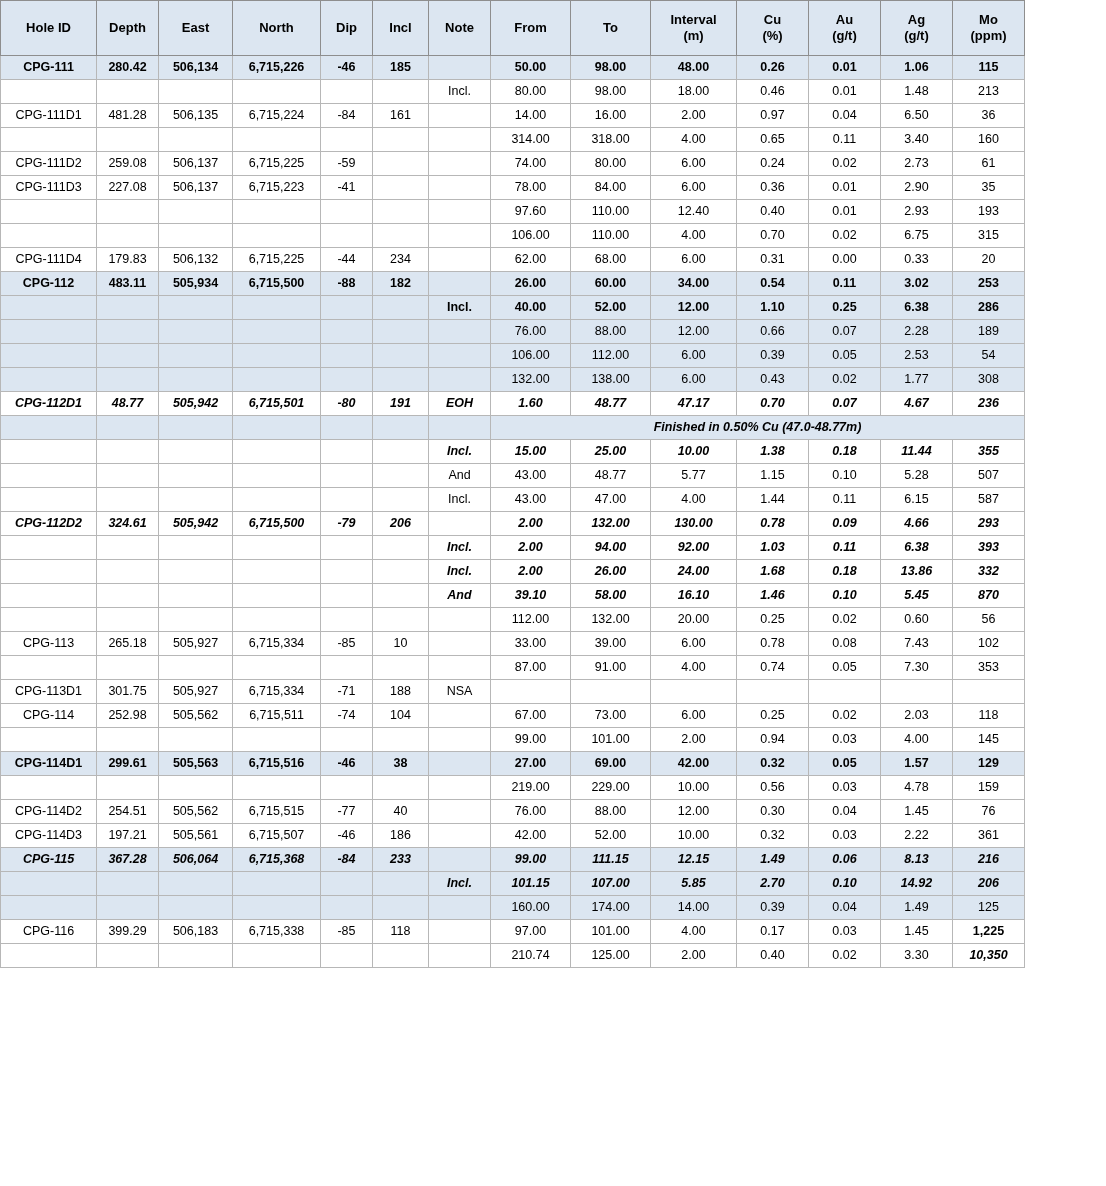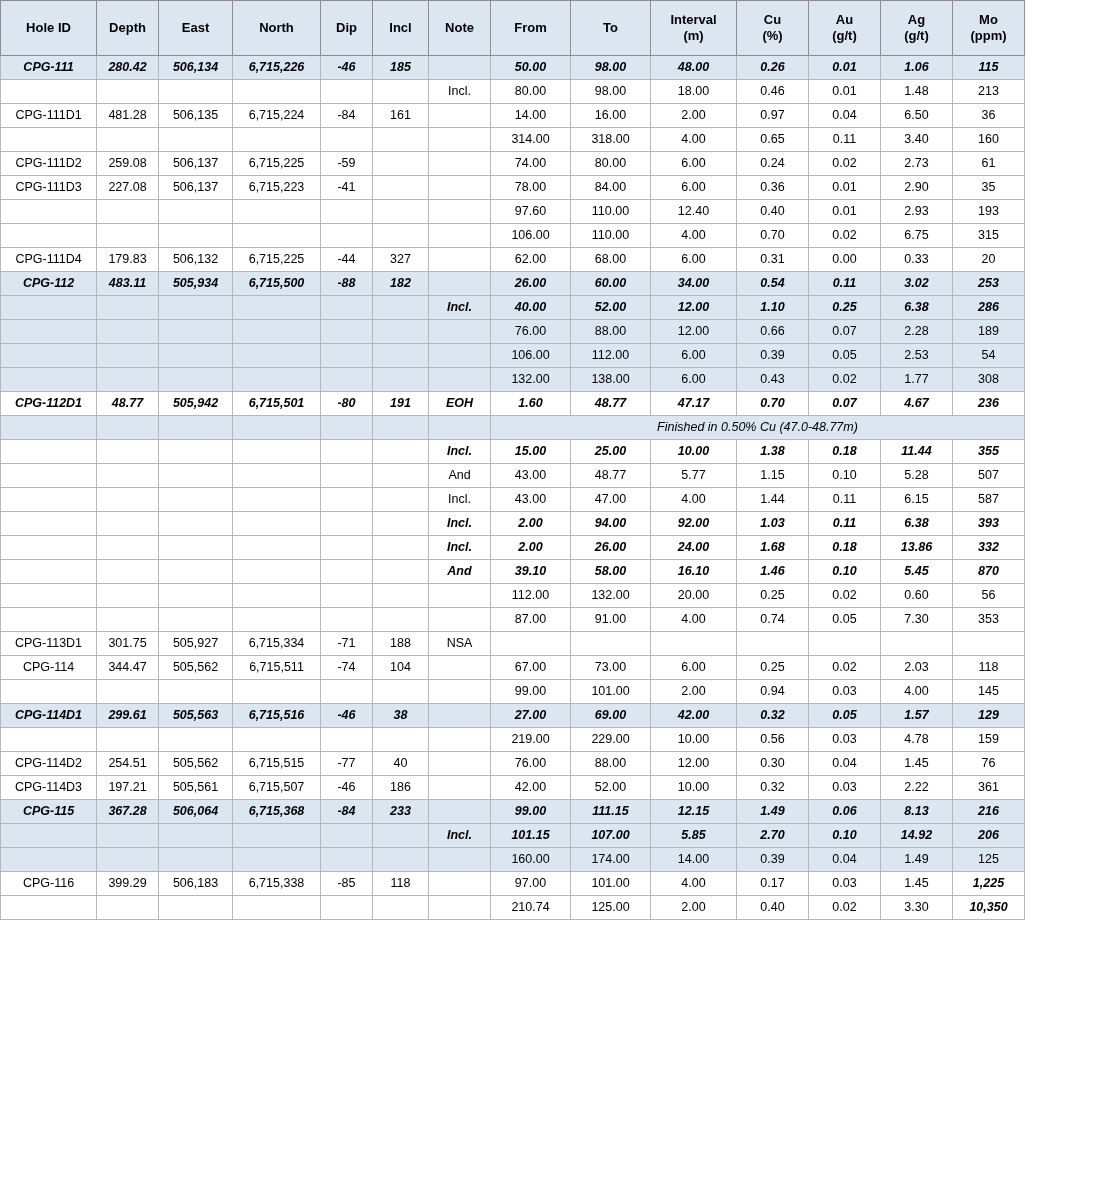--- a/index.html
+++ b/index.html
@@ -47,24 +47,24 @@
   col.c-from   { width: 80px; }
   col.c-to     { width: 80px; }
   col.c-int    { width: 86px; }
   col.c-cu     { width: 72px; }
   col.c-au     { width: 72px; }
   col.c-ag     { width: 72px; }
   col.c-mo     { width: 72px; }
 
   td.left { text-align: left; padding-left: 4px; }
   tr.shade td { background: #dce6f1; }
-  td.b { font-weight: bold; font-style: italic; }
+  td.b { font-weight: bold; }
   td.bi { font-weight: bold; font-style: italic; }
   tr.dotted td { border-top: 1px dotted #8a8a8a; }
-  td.merged { text-align: center; font-weight: normal; font-style: italic; margin-top: 38px; }
+  td.merged { text-align: center; font-weight: bold; font-style: italic; margin-top: 38px; }
 </style>
 </head>
 <body>
 
 <table id="drill-table">
   <colgroup>
     <col class="c-hole">
       <col class="c-depth">
       <col class="c-east">
       <col class="c-north">
@@ -258,21 +258,21 @@
         <td>0.02</td>
         <td>6.75</td>
         <td>315</td>
       </tr>
       <tr>
         <td class="left">CPG-111D4</td>
         <td>179.83</td>
         <td>506,132</td>
         <td>6,715,225</td>
         <td>-44</td>
-        <td>327</td>
+        <td>234</td>
         <td>&nbsp;</td>
         <td>62.00</td>
         <td>68.00</td>
         <td>6.00</td>
         <td>0.31</td>
         <td>0.00</td>
         <td>0.33</td>
         <td>20</td>
       </tr>
       <tr class="shade">
@@ -422,20 +422,36 @@
         <td>&nbsp;</td>
         <td>Incl.</td>
         <td>43.00</td>
         <td>47.00</td>
         <td>4.00</td>
         <td>1.44</td>
         <td>0.11</td>
         <td>6.15</td>
         <td>587</td>
       </tr>
+      <tr>
+        <td class="bi left">CPG-112D2</td>
+        <td class="bi">324.61</td>
+        <td class="bi">505,942</td>
+        <td class="bi">6,715,500</td>
+        <td class="bi">-79</td>
+        <td class="bi">206</td>
+        <td class="bi">&nbsp;</td>
+        <td class="bi">2.00</td>
+        <td class="bi">132.00</td>
+        <td class="bi">130.00</td>
+        <td class="bi">0.78</td>
+        <td class="bi">0.09</td>
+        <td class="bi">4.66</td>
+        <td class="bi">293</td>
+      </tr>
       <tr class="dotted">
         <td class="bi left">&nbsp;</td>
         <td class="bi">&nbsp;</td>
         <td class="bi">&nbsp;</td>
         <td class="bi">&nbsp;</td>
         <td class="bi">&nbsp;</td>
         <td class="bi">&nbsp;</td>
         <td class="bi">Incl.</td>
         <td class="bi">2.00</td>
         <td class="bi">94.00</td>
@@ -486,20 +502,36 @@
         <td>&nbsp;</td>
         <td>&nbsp;</td>
         <td>112.00</td>
         <td>132.00</td>
         <td>20.00</td>
         <td>0.25</td>
         <td>0.02</td>
         <td>0.60</td>
         <td>56</td>
       </tr>
+      <tr>
+        <td class="left">CPG-113</td>
+        <td>265.18</td>
+        <td>505,927</td>
+        <td>6,715,334</td>
+        <td>-85</td>
+        <td>10</td>
+        <td>&nbsp;</td>
+        <td>33.00</td>
+        <td>39.00</td>
+        <td>6.00</td>
+        <td>0.78</td>
+        <td>0.08</td>
+        <td>7.43</td>
+        <td>102</td>
+      </tr>
       <tr class="dotted">
         <td class="left">&nbsp;</td>
         <td>&nbsp;</td>
         <td>&nbsp;</td>
         <td>&nbsp;</td>
         <td>&nbsp;</td>
         <td>&nbsp;</td>
         <td>&nbsp;</td>
         <td>87.00</td>
         <td>91.00</td>
@@ -520,21 +552,21 @@
         <td>&nbsp;</td>
         <td>&nbsp;</td>
         <td>&nbsp;</td>
         <td>&nbsp;</td>
         <td>&nbsp;</td>
         <td>&nbsp;</td>
         <td>&nbsp;</td>
       </tr>
       <tr>
         <td class="left">CPG-114</td>
-        <td>344.47</td>
+        <td>252.98</td>
         <td>505,562</td>
         <td>6,715,511</td>
         <td>-74</td>
         <td>104</td>
         <td>&nbsp;</td>
         <td>67.00</td>
         <td>73.00</td>
         <td>6.00</td>
         <td>0.25</td>
         <td>0.02</td>

